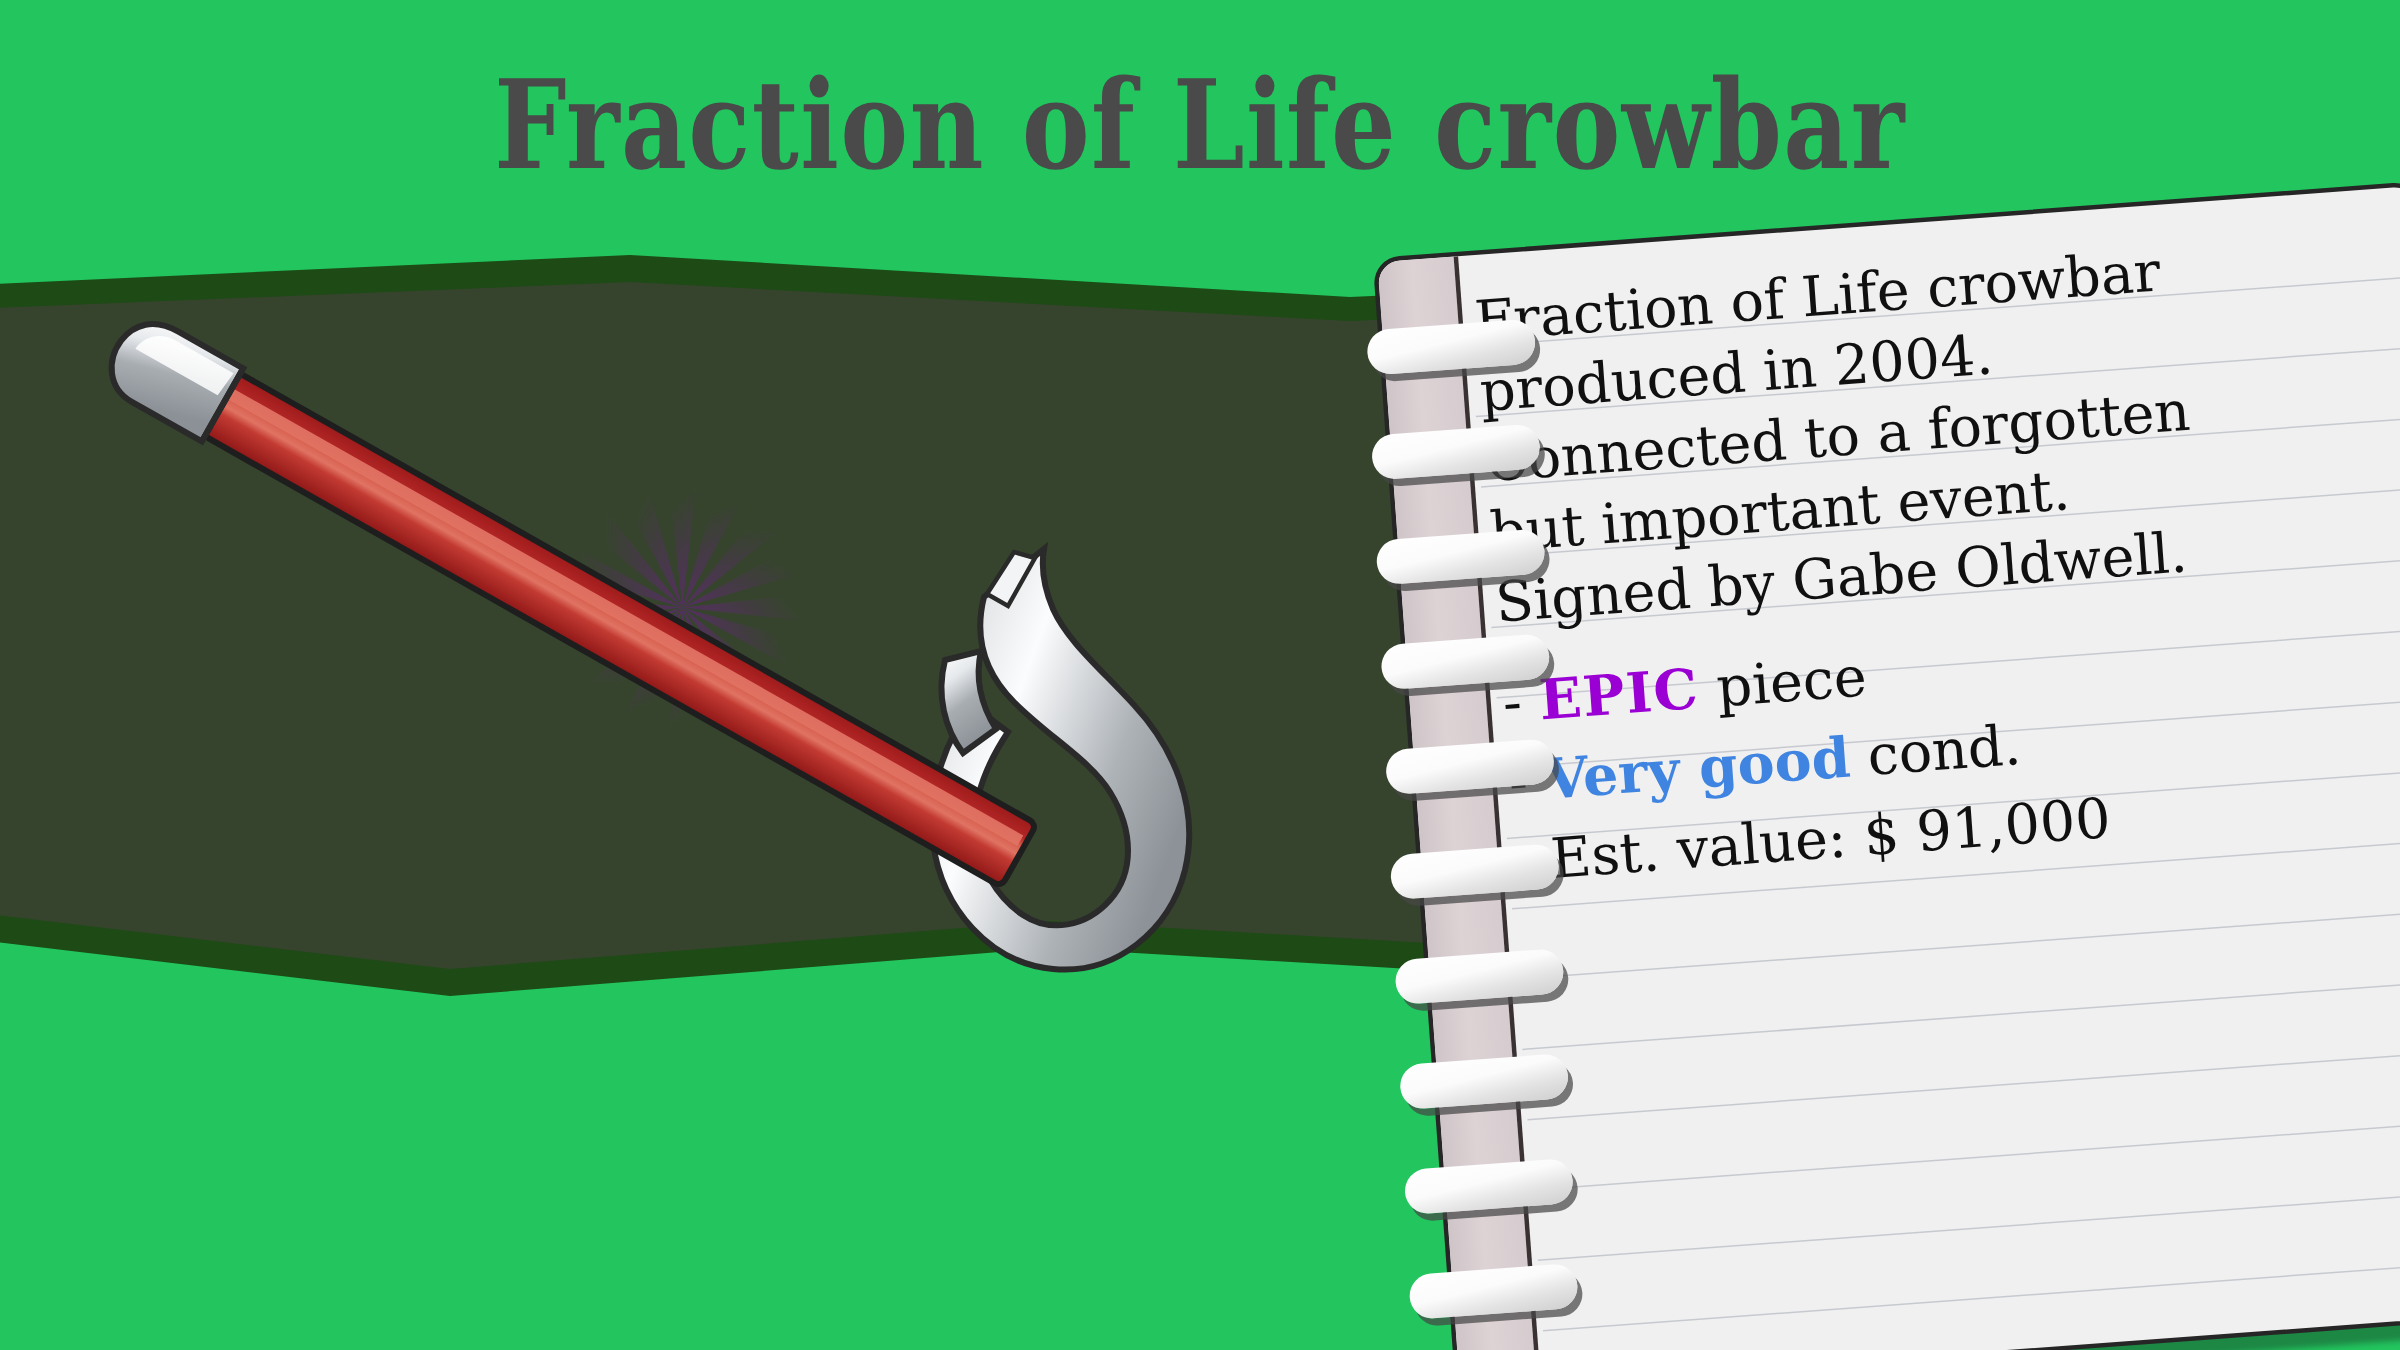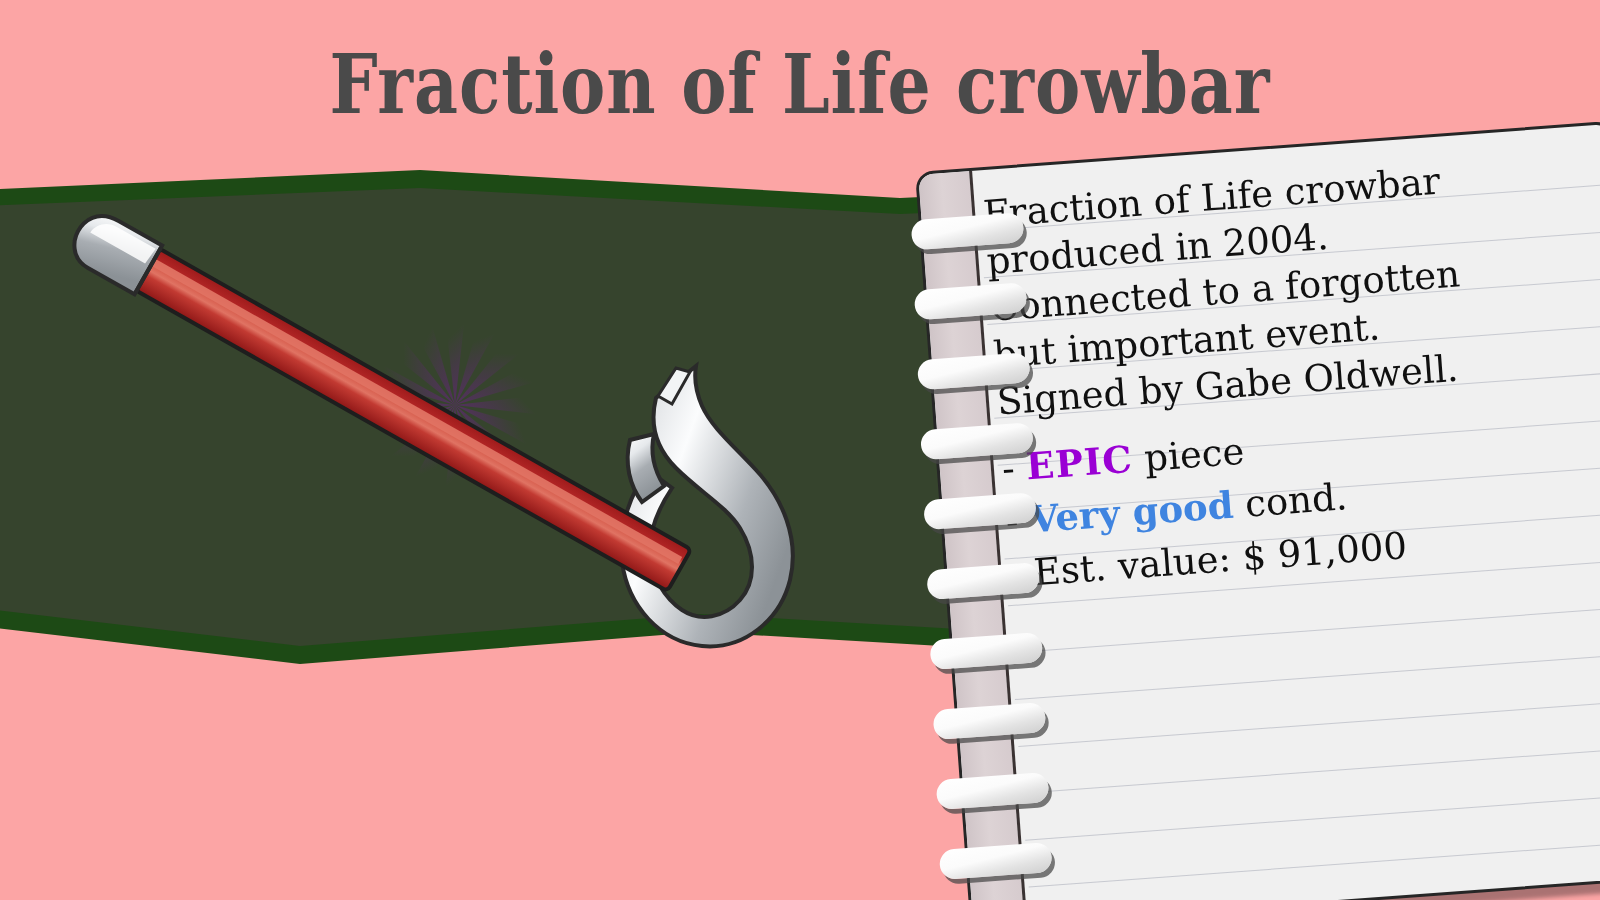--- a/index.html
+++ b/index.html
@@ -3,21 +3,21 @@
 <meta charset="utf-8">
 <style>
   * { margin:0; padding:0; box-sizing:border-box; }
   html,body{
     width:1600px; height:900px; overflow:hidden;
     background:#e8e8e8;
     font-family:"DejaVu Sans", sans-serif;
   }
   #stage{
     position:relative; width:1600px; height:900px;
-    background:#fca5a5; overflow:hidden;
+    background:#22c55e; overflow:hidden;
   }
 
   
   #title{
     position:absolute; left:0; top:36px; width:1600px;
     text-align:center;
     font-family:"DejaVu Serif", serif;
     font-size:82px; font-weight:700;
     letter-spacing:1px;
     color:#4a4a4a;

